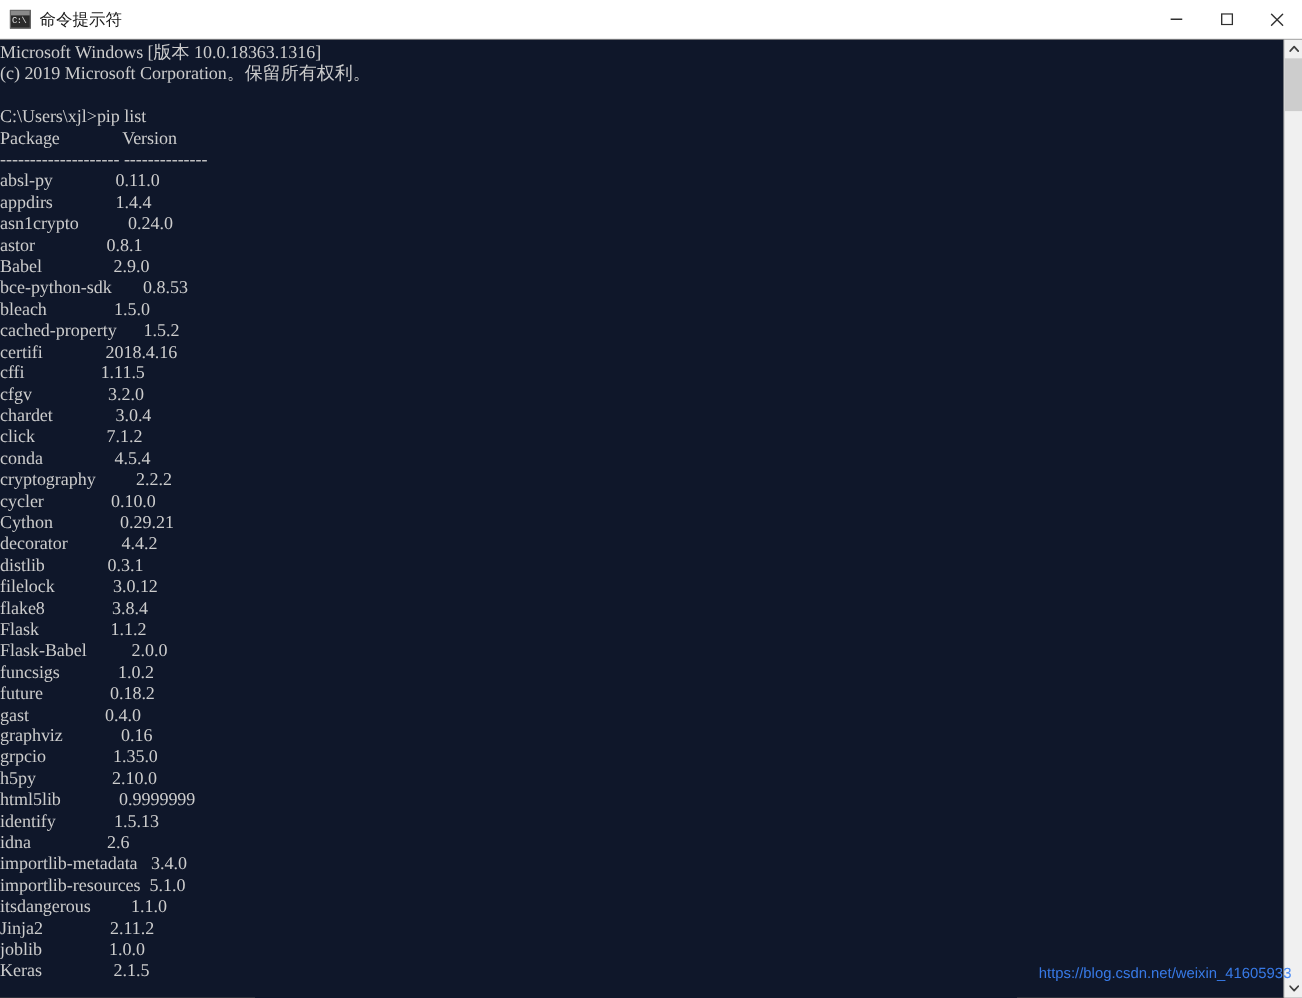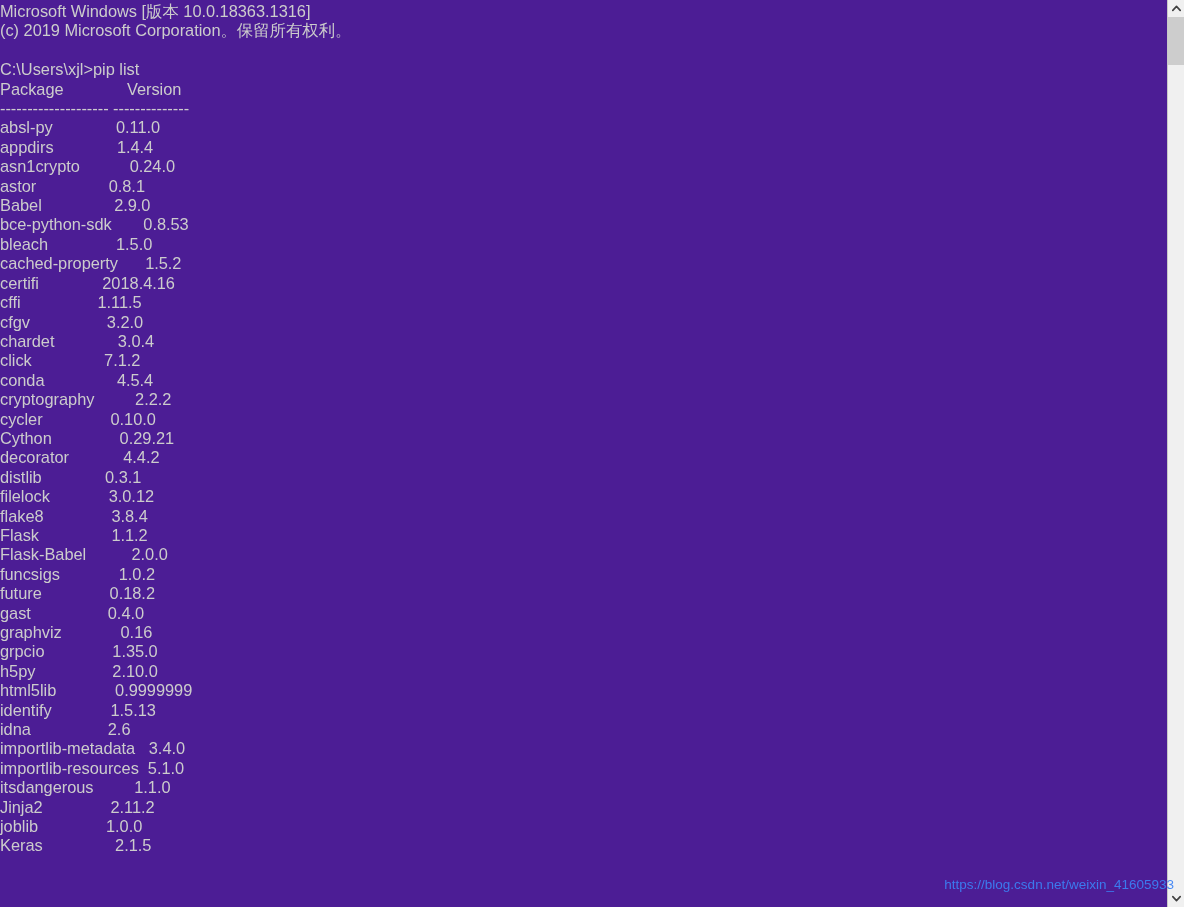--- a/index.html
+++ b/index.html
@@ -101,23 +101,23 @@
     flex: 1 1 auto;
     display: flex;
     position: relative;
     background: #0c0c0c;
     overflow: hidden;
   }
 
   #console-text {
     flex: 1 1 auto;
     position: relative;
-    background: #4c1d95;
+    background: #0f172a;
     color: #cccccc;
-    font-family: Liberation Sans, sans-serif;
+    font-family: Liberation Serif, serif;
     font-size: 16.4px;
     line-height: 19.42px;
     white-space: pre;
     overflow: hidden;
     padding: 2px 0 0 0;
     letter-spacing: -0.03px;
     box-sizing: border-box;
   }
   .line {
     height: 19.42px;
@@ -171,20 +171,45 @@
     opacity: 0.92;
     white-space: nowrap;
     pointer-events: none;
   }
 </style>
 </head>
 <body>
 
 <div id="window">
 
+  <div id="titlebar">
+    <div id="title-left">
+      <span class="cmd-icon"></span>
+      <span id="title-text">命令提示符</span>
+    </div>
+
+    <div id="window-controls">
+      <button class="win-btn" id="btn-min">
+        <svg width="11" height="11" viewBox="0 0 11 11">
+          <line x1="0" y1="5.5" x2="11" y2="5.5" stroke="#303030" stroke-width="1.3"></line>
+        </svg>
+      </button>
+      <button class="win-btn" id="btn-max">
+        <svg width="11" height="11" viewBox="0 0 11 11">
+          <rect x="0.6" y="0.6" width="9.8" height="9.8" fill="none" stroke="#303030" stroke-width="1.3"></rect>
+        </svg>
+      </button>
+      <button class="win-btn" id="btn-close">
+        <svg width="12" height="12" viewBox="0 0 12 12">
+          <line x1="0.5" y1="0.5" x2="11.5" y2="11.5" stroke="#303030" stroke-width="1.25"></line>
+          <line x1="11.5" y1="0.5" x2="0.5" y2="11.5" stroke="#303030" stroke-width="1.25"></line>
+        </svg>
+      </button>
+    </div>
+  </div>
 
   <div id="console-area">
 
     <div id="console-text"><div class="line">Microsoft Windows [版本 10.0.18363.1316]</div><div class="line">(c) 2019 Microsoft Corporation。保留所有权利。</div><div class="line"></div><div class="line">C:\Users\xjl&gt;pip list</div><div class="line">Package              Version</div><div class="line">-------------------- --------------</div><div class="line">absl-py              0.11.0</div><div class="line">appdirs              1.4.4</div><div class="line">asn1crypto           0.24.0</div><div class="line">astor                0.8.1</div><div class="line">Babel                2.9.0</div><div class="line">bce-python-sdk       0.8.53</div><div class="line">bleach               1.5.0</div><div class="line">cached-property      1.5.2</div><div class="line">certifi              2018.4.16</div><div class="line">cffi                 1.11.5</div><div class="line">cfgv                 3.2.0</div><div class="line">chardet              3.0.4</div><div class="line">click                7.1.2</div><div class="line">conda                4.5.4</div><div class="line">cryptography         2.2.2</div><div class="line">cycler               0.10.0</div><div class="line">Cython               0.29.21</div><div class="line">decorator            4.4.2</div><div class="line">distlib              0.3.1</div><div class="line">filelock             3.0.12</div><div class="line">flake8               3.8.4</div><div class="line">Flask                1.1.2</div><div class="line">Flask-Babel          2.0.0</div><div class="line">funcsigs             1.0.2</div><div class="line">future               0.18.2</div><div class="line">gast                 0.4.0</div><div class="line">graphviz             0.16</div><div class="line">grpcio               1.35.0</div><div class="line">h5py                 2.10.0</div><div class="line">html5lib             0.9999999</div><div class="line">identify             1.5.13</div><div class="line">idna                 2.6</div><div class="line">importlib-metadata   3.4.0</div><div class="line">importlib-resources  5.1.0</div><div class="line">itsdangerous         1.1.0</div><div class="line">Jinja2               2.11.2</div><div class="line">joblib               1.0.0</div><div class="line">Keras                2.1.5</div></div>
 
     <div id="scrollbar">
       <div class="sb-arrow">
         <svg width="9" height="7" viewBox="0 0 9 7">
           <path d="M0.8 5.4 L4.5 1.4 L8.2 5.4" fill="none" stroke="#404040" stroke-width="1.6" stroke-linecap="round" stroke-linejoin="round"></path>
         </svg>

